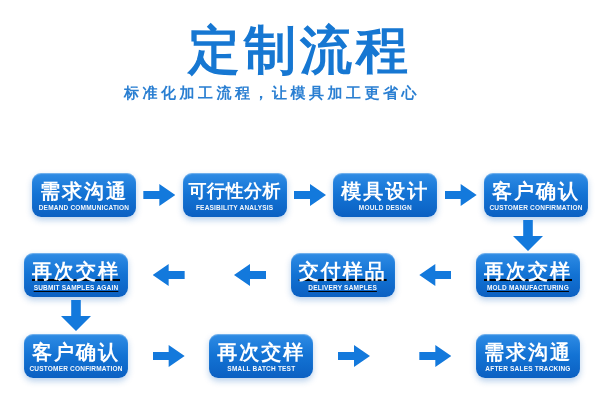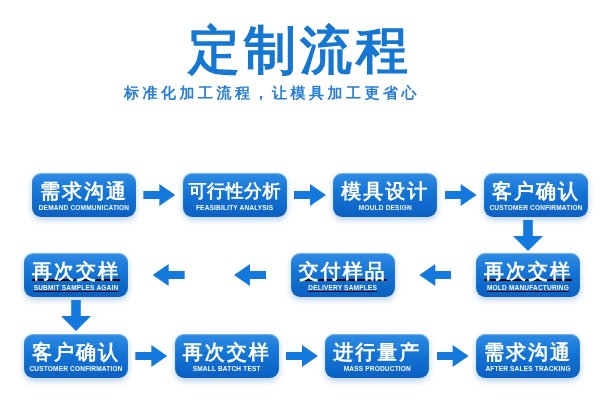--- a/index.html
+++ b/index.html
@@ -137,24 +137,20 @@
     <div class="acell">
         <div class="arrow-h arrow-right"></div>
       </div>
     <div class="step">
       <span class="zh">再次交样</span>
       <span class="en">SMALL BATCH TEST</span>
     </div>
     <div class="acell">
         <div class="arrow-h arrow-right"></div>
       </div>
-    <div class="step">
-      <span class="zh">进行量产</span>
-      <span class="en">MASS PRODUCTION</span>
-    </div>
     <div class="acell">
         <div class="arrow-h arrow-right"></div>
       </div>
     <div class="step">
       <span class="zh">需求沟通</span>
       <span class="en">AFTER SALES TRACKING</span>
     </div>
   </div>
 
 </div>

